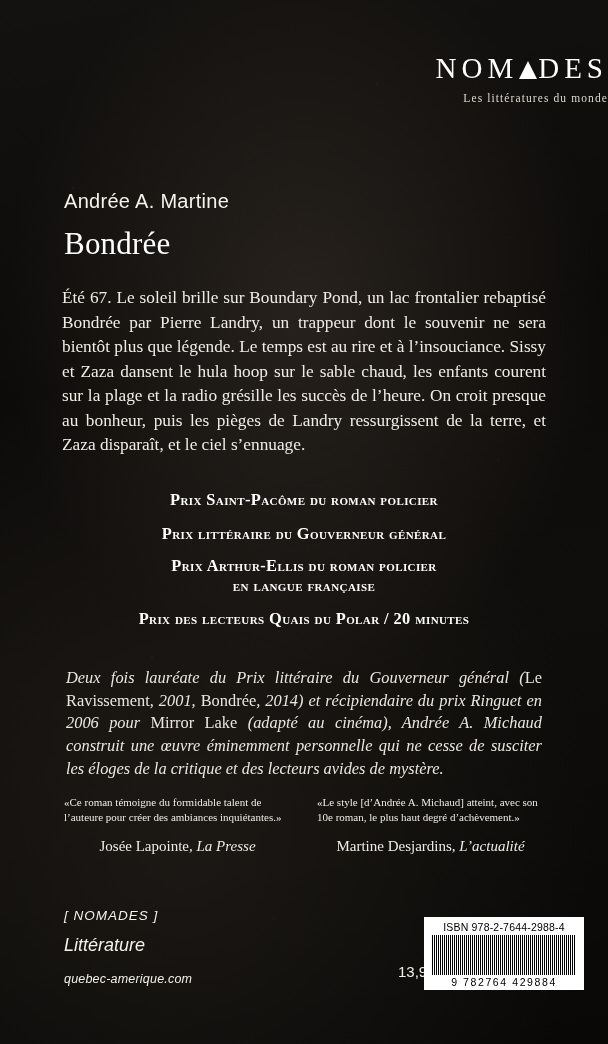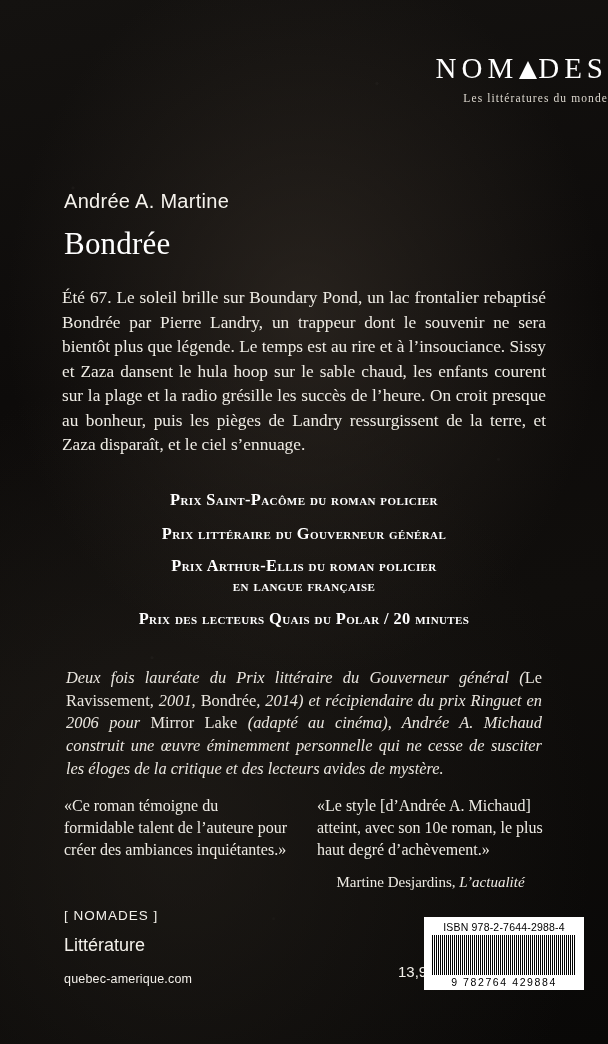--- a/index.html
+++ b/index.html
@@ -144,39 +144,40 @@
   .quotes {
     position: absolute;
     top: 795px;
     left: 64px;
     width: 480px;
     display: flex;
     gap: 26px;
   }
   .quote-col { width: 228px; }
   .quote-text {
-    font-size: 16px;
+    font-size: 11px;
     line-height: 1.38;
     color: #eeebe4;
   }
   .quote-src {
     margin-top: 13px;
     font-size: 15px;
     text-align: center;
     color: #eeebe4;
   }
   .quote-src .it { font-style: italic; }
 
   
   .footer-left {
     position: absolute;
     left: 64px;
     bottom: 58px;
     font-family: "Liberation Sans", sans-serif;
     color: #f3f0ea;
+    font-style: italic;
   }
   .f-nomades {
     font-size: 13.5px;
     letter-spacing: 1px;
   }
   .f-litt {
     font-size: 18px;
     margin-top: 12px;
   }
   .f-site {
@@ -256,20 +257,21 @@
       <span class="ln">en langue française</span>
     </div>
     <div class="prize">Prix des lecteurs Quais du Polar / 20 minutes</div>
   </div>
 
   <div class="bio"><span>Deux fois lauréate du Prix littéraire du Gouverneur général (</span><span class="rom">Le Ravissement</span><span>, 2001, </span><span class="rom">Bondrée</span><span>, 2014) et récipiendaire du prix Ringuet en 2006 pour </span><span class="rom">Mirror Lake</span><span> (adapté au cinéma), Andrée A. Michaud construit une œuvre éminemment personnelle qui ne cesse de susciter les éloges de la critique et des lecteurs avides de mystère.</span></div>
 
   <div class="quotes">
     <div class="quote-col">
       <div class="quote-text">«Ce roman témoigne du formidable talent de l’auteure pour créer des ambiances inquiétantes.»</div>
+      <div class="quote-src"><span>Josée Lapointe, </span><span class="it">La Presse</span></div>
     </div>
     <div class="quote-col">
       <div class="quote-text">«Le style [d’Andrée A. Michaud] atteint, avec son 10e roman, le plus haut degré d’achèvement.»</div>
       <div class="quote-src"><span>Martine Desjardins, </span><span class="it">L’actualité</span></div>
     </div>
   </div>
 
   <div class="footer-left">
     <div class="f-nomades">[ NOMADES ]</div>
     <div class="f-litt">Littérature</div>

